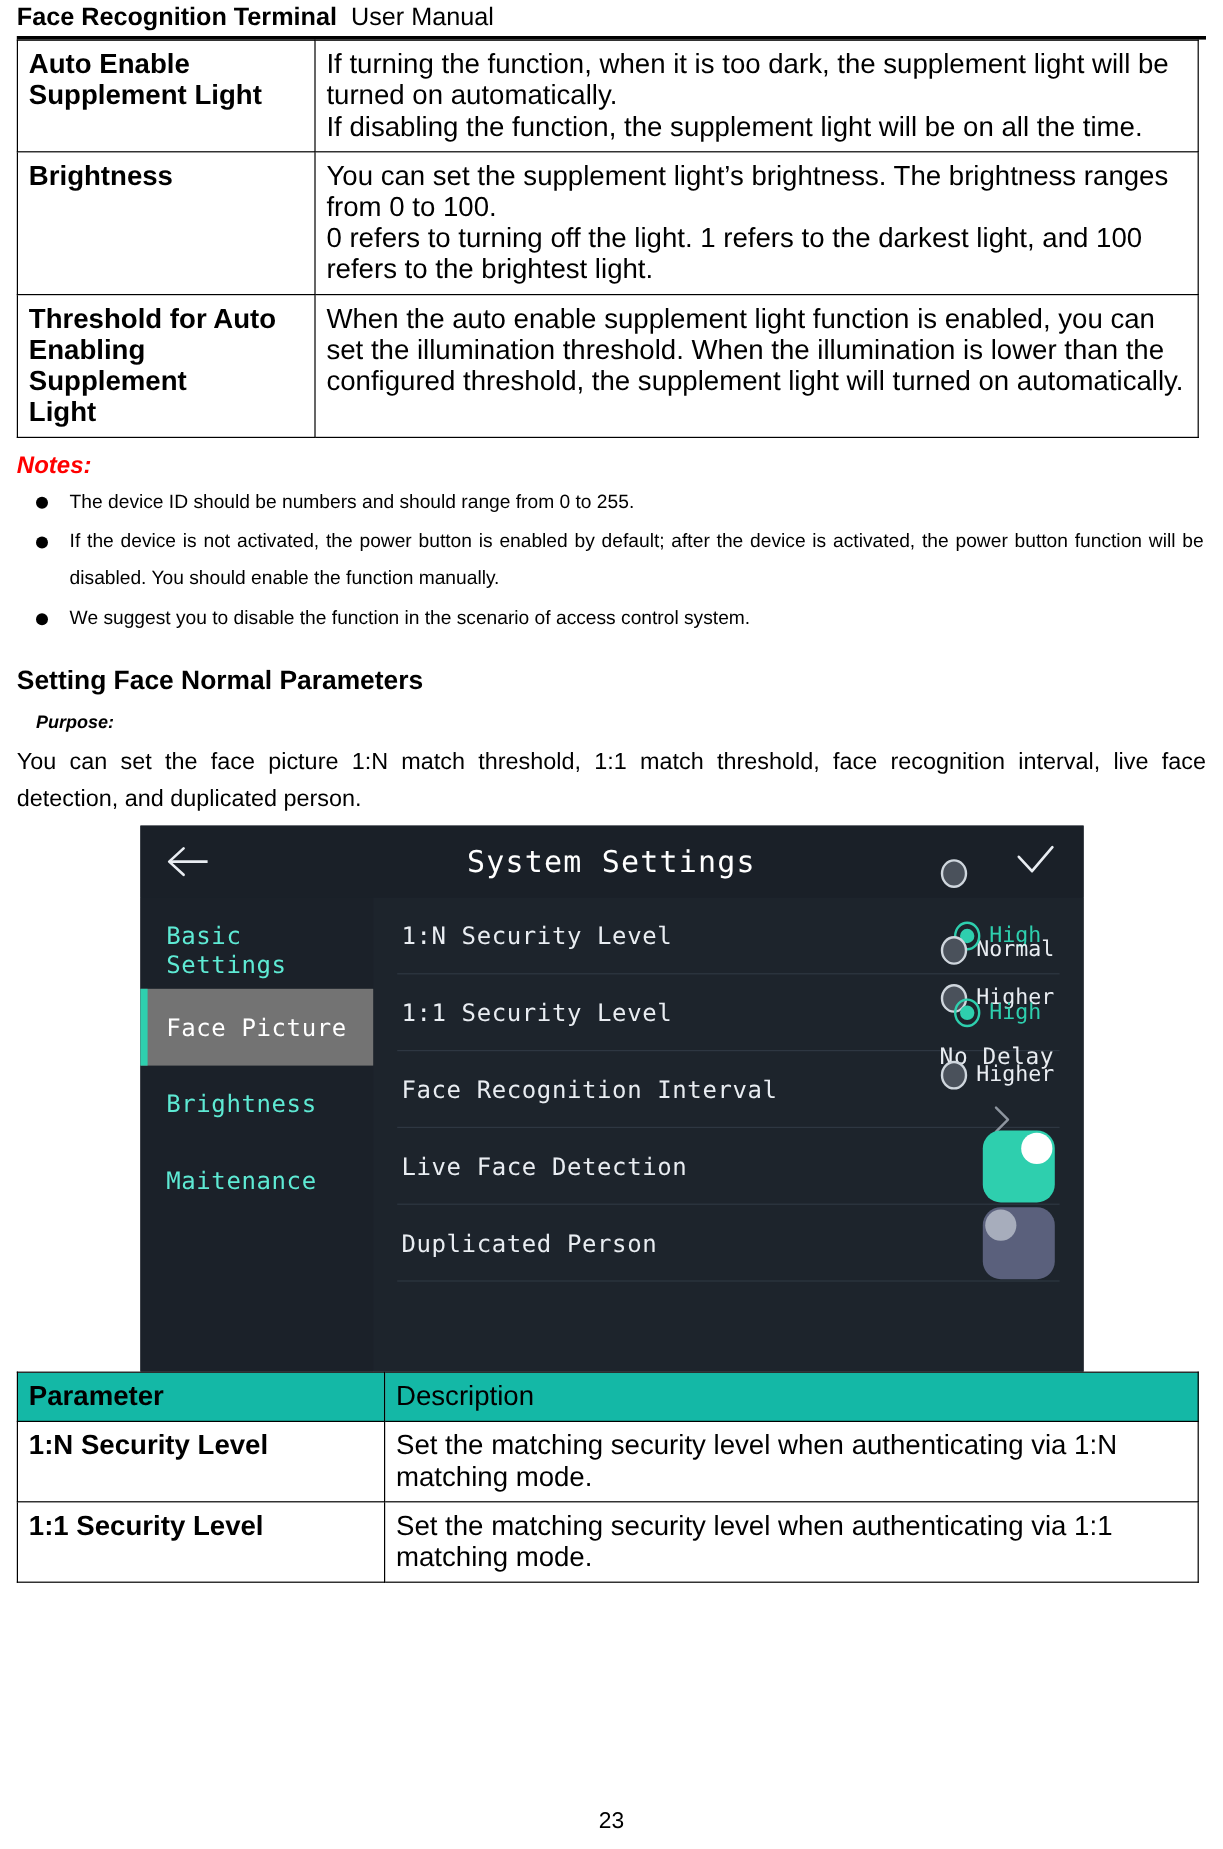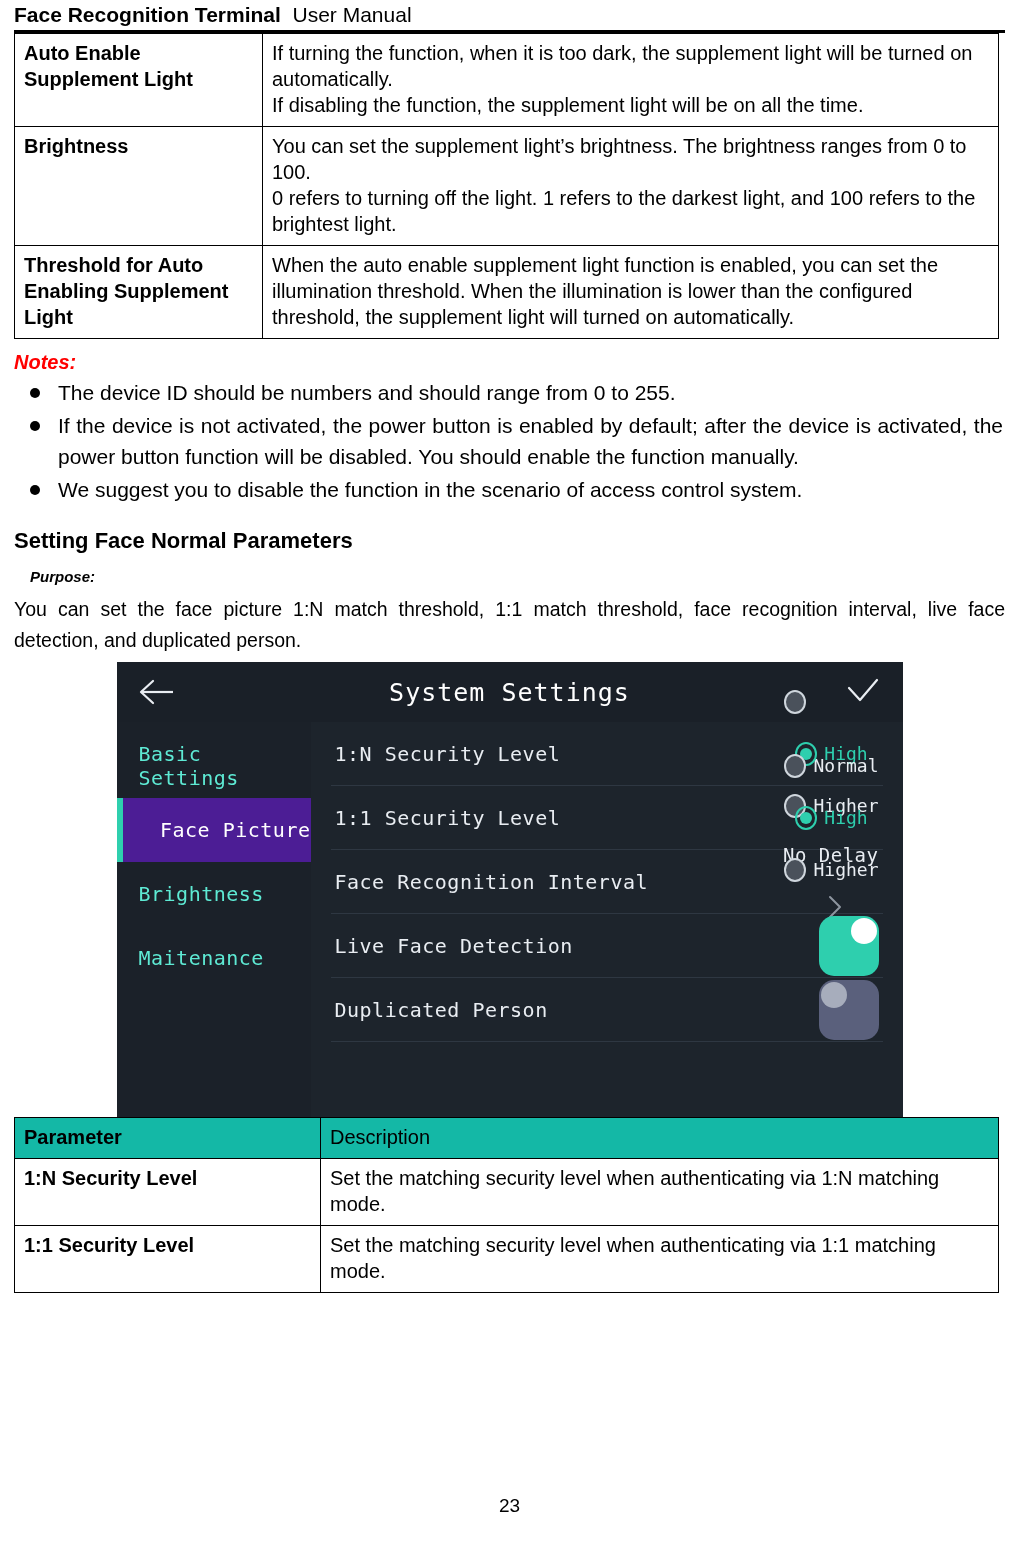--- a/index.html
+++ b/index.html
@@ -39,21 +39,21 @@
   table.doc-table {
     border-collapse: collapse;
     width: 985px;
     margin: 0;
     table-layout: fixed;
   }
   table.doc-table td, table.doc-table th {
     border: 1.5px solid #000;
     vertical-align: top;
     padding: 6px 9px 8px 9px;
-    font-size: 20px;
+    font-size: 23px;
     line-height: 26px;
     text-align: left;
   }
   table.doc-table td.k { font-weight: bold; }
   .t1 { margin-top: 48px; }
   .t1 col.c1 { width: 248px; }
   .t2 col.c1 { width: 306px; }
   table.doc-table th {
     background: #14b8a6;
     font-weight: bold;
@@ -70,21 +70,21 @@
     line-height: 26px;
     margin: 10px 0 2px 0;
   }
   ul.notes {
     list-style: none;
     margin: 0; padding: 0;
   }
   ul.notes li {
     position: relative;
     padding-left: 44px;
-    font-size: 21px;
+    font-size: 16px;
     line-height: 31px;
     margin-bottom: 2px;
   }
   ul.notes li .bullet {
     position: absolute;
     left: 16px; top: 11px;
     width: 10px; height: 10px;
     background: #000;
     border-radius: 50%;
   }
@@ -164,23 +164,22 @@
     position: relative;
     height: 64px;
     display: flex;
     align-items: center;
     padding-left: 22px;
     font-size: 20px;
     color: #5eead4;
     letter-spacing: 0.5px;
   }
   .side-item.active {
-    background: #4c1d95;
+    background: #737373;
     color: #ffffff;
-    justify-content: flex-end;
   }
   .side-item.active::before {
     content: "";
     position: absolute;
     left: 0; top: 0; bottom: 0;
     width: 6px;
     background: #2ecfae;
   }
   .dev-main {
     flex: 1;
@@ -257,21 +256,21 @@
     top: 2px;
     width: 26px; height: 26px;
     border-radius: 50%;
   }
   .toggle.on .knob { right: 2px; background: #ffffff; }
   .toggle.off .knob { left: 2px; background: #a7adbc; }
 
   
   .page-num {
     position: absolute;
-    bottom: 24px;
+    bottom: 12px;
     left: 0; right: 0;
     text-align: center;
     font-size: 19px;
   }
 </style>
 </head>
 <body>
 
 <div class="page">
 

